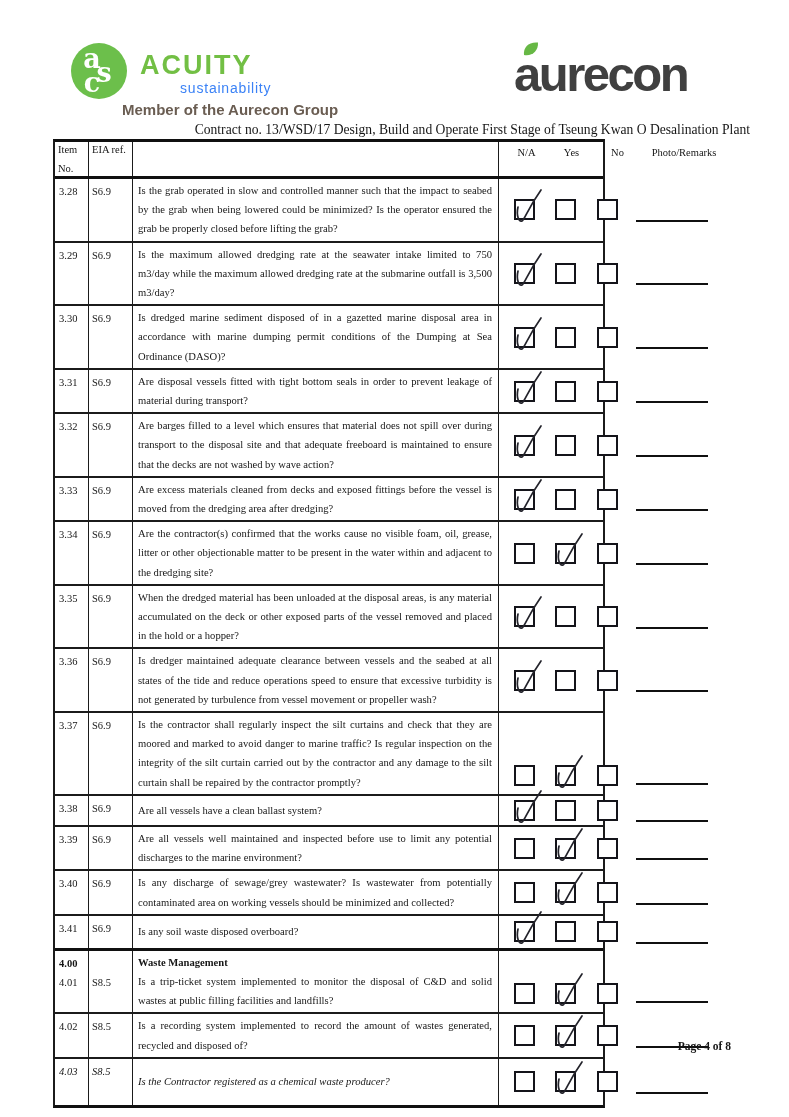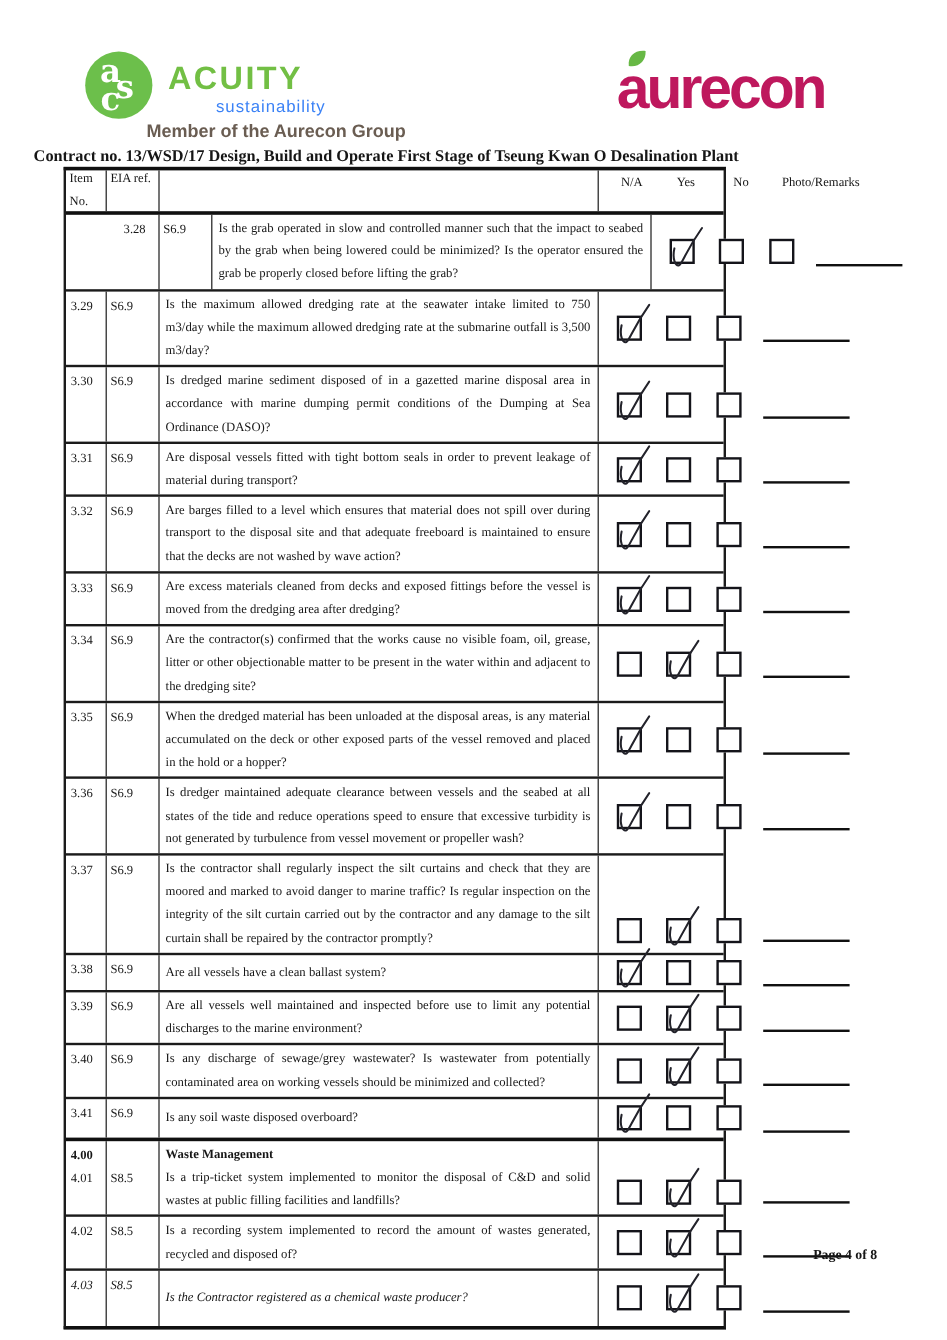--- a/index.html
+++ b/index.html
@@ -11,26 +11,26 @@
   .acuity { position:absolute; left:70px; top:40px; width:300px; height:78px; }
   .acuity-circle { position:absolute; left:0; top:2px; }
   .acuity-name { position:absolute; left:70px; top:10px; font-family:"Liberation Sans",sans-serif;
                  font-weight:bold; font-size:27px; letter-spacing:2px; color:#72bf44; }
   .acuity-tag  { position:absolute; left:110px; top:40px; font-family:"Liberation Sans",sans-serif;
                  font-size:14px; letter-spacing:0.8px; color:#3b82f6; }
   .acuity-member { position:absolute; left:52px; top:61px; font-family:"Liberation Sans",sans-serif;
                  font-size:15px; font-weight:bold; color:#6a5d52; }
   .aurecon { position:absolute; left:514px; top:50px; width:220px; height:60px; }
   .aurecon-word { position:absolute; left:0; top:0; font-family:"Liberation Sans",sans-serif;
-                 font-weight:bold; font-size:49px; letter-spacing:-2.5px; color:#be185d; line-height:1; }
+                 font-weight:bold; font-size:49px; letter-spacing:-2.5px; color:#404040; line-height:1; }
   .aurecon-leaf { position:absolute; left:7px; top:-10px; }
 
   
-  .doc-title { position:absolute; left:28px; top:122px; width:710px; text-align:left;
-               font-weight:bold; font-size:13.6px; white-space:nowrap; }
+  .doc-title { position:absolute; left:40px; top:122px; width:710px; text-align:right;
+               font-weight:normal; font-size:13.6px; white-space:nowrap; }
 
   
   .checklist { position:absolute; left:53px; top:139px; width:552px;
                border:2px solid #1b1b1b; border-top:3px solid #101010; border-bottom:3px solid #101010; }
   .thead { display:grid; grid-template-columns:34px 44px 366px 232px; border-bottom:3px solid #101010; height:37px; }
   .thead > div { font-size:10.5px; }
   .h-item { border-right:1.5px solid #1b1b1b; padding:2px 0 2px 3px; display:flex; flex-direction:column; justify-content:space-between; }
   .h-ref  { border-right:1.5px solid #1b1b1b; padding:2px 0 0 3px; }
   .h-q    { border-right:1.5px solid #1b1b1b; }
   .h-checks { display:flex; align-items:flex-start; padding:5px 0 0 15px; }
@@ -99,21 +99,21 @@
       <div class="h-ref">EIA ref.</div>
       <div class="h-q"></div>
       <div class="h-checks">
         <span class="hl hl-na">N/A</span>
         <span class="hl hl-yes">Yes</span>
         <span class="hl hl-no">No</span>
         <span class="hl hl-rem">Photo/Remarks</span>
       </div>
     </div>
     <div id="rows">
-        <div class="trow" style="min-height: 56px; padding-left: 44px;">
+        <div class="trow" style="min-height: 56px;">
     <div class="c-item">
       <span class="i1">3.28</span>
 
     </div>
     <div class="c-ref">
       <span class="r1">S6.9</span>
     </div>
     <div class="c-q">
 
       <div class="qt">Is the grab operated in slow and controlled manner such that the impact to seabed by the grab when being lowered could be minimized? Is the operator ensured the grab be properly closed before lifting the grab?</div>

